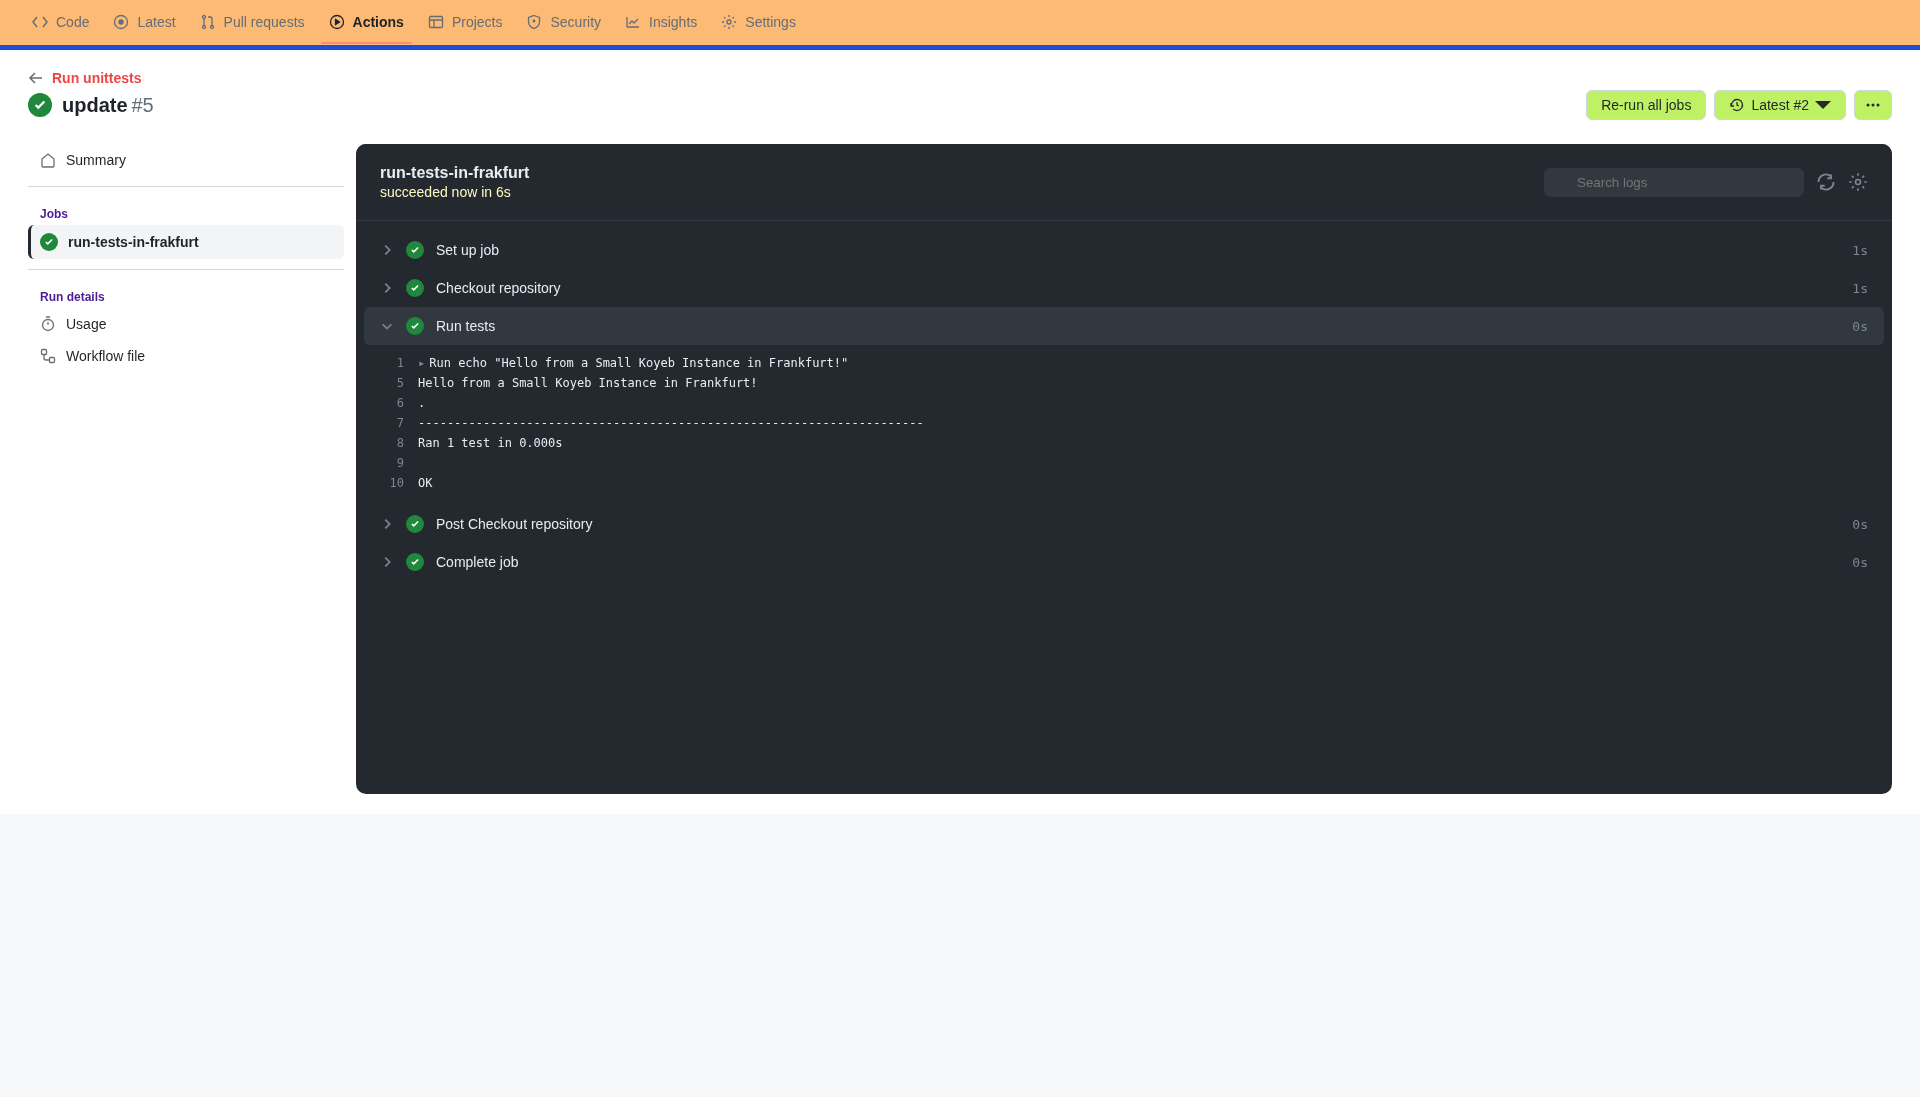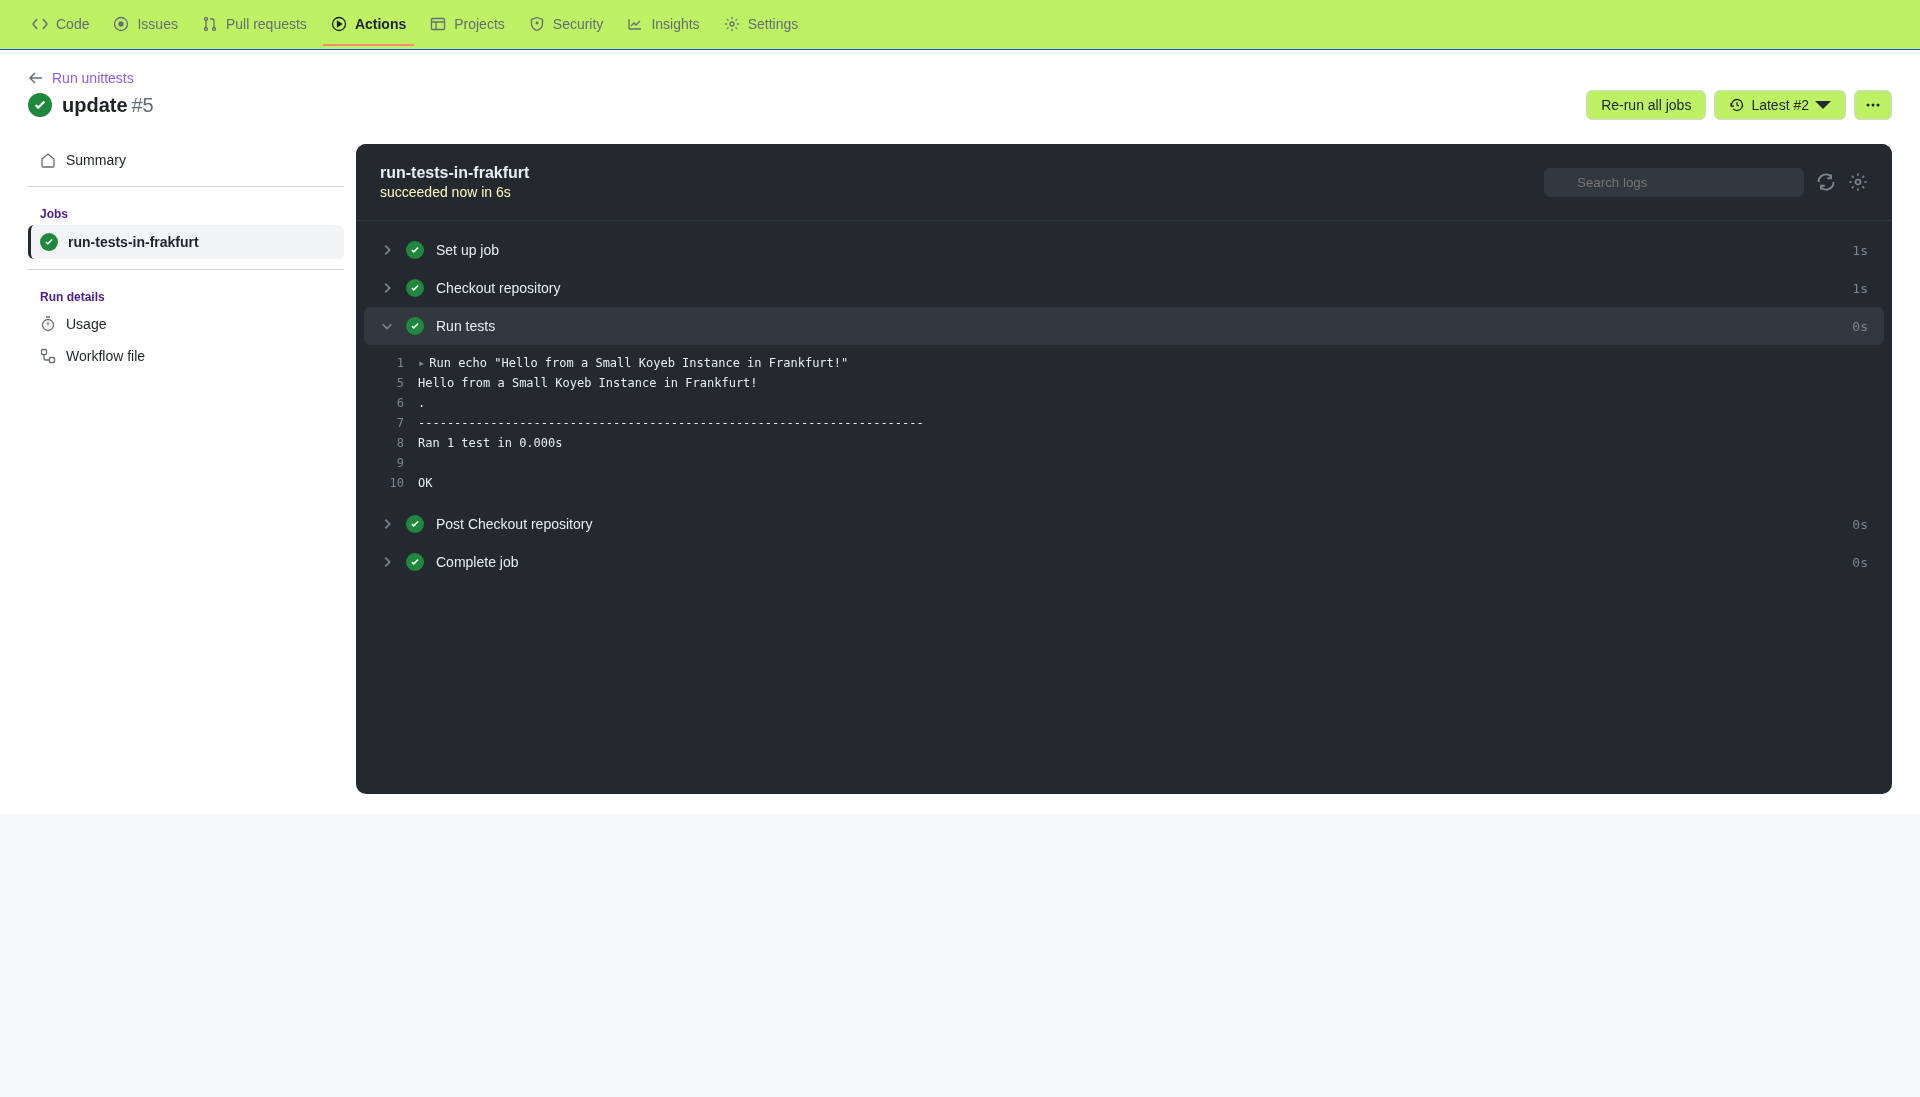--- a/index.html
+++ b/index.html
@@ -1,27 +1,27 @@
 <!DOCTYPE html>
 <html><head>
 <meta charset="utf-8">
 <style>
 * { box-sizing: border-box; margin: 0; padding: 0; }
 body { font-family: -apple-system, BlinkMacSystemFont, "Segoe UI", Helvetica, Arial, sans-serif; background: #f6f8fa; color: #1f2328; font-size: 14px; }
 
-.top-nav { background: #bef264; border-bottom: 1px solid #1d4ed8; padding: 0 24px; height: 50px; display: flex; align-items: center; gap: 8px; }
+.top-nav { background: #fdba74; border-bottom: 5px solid #1d4ed8; padding: 0 24px; height: 50px; display: flex; align-items: center; gap: 8px; }
 .nav-tab { display: flex; align-items: center; gap: 8px; padding: 12px 8px; color: #656d76; cursor: pointer; border-bottom: 2px solid transparent; font-size: 14px; }
 .nav-tab.active { color: #1f2328; font-weight: 600; border-bottom-color: #fd8c73; }
 .nav-tab svg { width: 16px; height: 16px; }
 
 .content { background: #fff; padding: 20px 28px; }
 
 .breadcrumb { display: flex; align-items: center; gap: 8px; margin-bottom: 4px; }
 .breadcrumb svg { width: 16px; height: 16px; color: #656d76; }
-.breadcrumb-text { color: #8b5cf6; cursor: pointer; }
+.breadcrumb-text { color: #ef4444; cursor: pointer; font-weight: bold; }
 
 .title-row { display: flex; align-items: center; justify-content: space-between; margin-bottom: 24px; }
 .title-left { display: flex; align-items: center; gap: 10px; }
 .success-icon { width: 24px; height: 24px; background: #1f883d; border-radius: 50%; display: flex; align-items: center; justify-content: center; }
 .success-icon svg { width: 14px; height: 14px; fill: #fff; }
 .title-text { font-size: 20px; font-weight: 600; }
 .title-number { color: #656d76; font-weight: 400; }
 .title-actions { display: flex; gap: 8px; }
 .btn { border: 1px solid #d0d7de; background: #bef264; border-radius: 6px; padding: 6px 14px; font-size: 14px; cursor: pointer; display: flex; align-items: center; gap: 6px; color: #24292f; }
 .btn svg { width: 16px; height: 16px; }
@@ -70,21 +70,21 @@
     <svg viewBox="0 0 16 16" fill="none" stroke="currentColor" stroke-width="1.5">
         <path d="M5 3L1 8l4 5M11 3l4 5-4 5"></path>
       </svg>
     <span>Code</span>
   </div>
   <div class="nav-tab">
     <svg viewBox="0 0 16 16" fill="none" stroke="currentColor" stroke-width="1.3">
         <circle cx="8" cy="8" r="6.5"></circle>
         <circle cx="8" cy="8" r="2" fill="currentColor"></circle>
       </svg>
-    <span>Issues</span>
+    <span>Latest</span>
   </div>
   <div class="nav-tab">
     <svg viewBox="0 0 16 16" fill="none" stroke="currentColor" stroke-width="1.3">
         <circle cx="4" cy="3" r="1.5"></circle>
         <circle cx="4" cy="13" r="1.5"></circle>
         <circle cx="12" cy="13" r="1.5"></circle>
         <path d="M4 4.5v7M8 3h2a2 2 0 012 2v6.5"></path>
       </svg>
     <span>Pull requests</span>
   </div>

